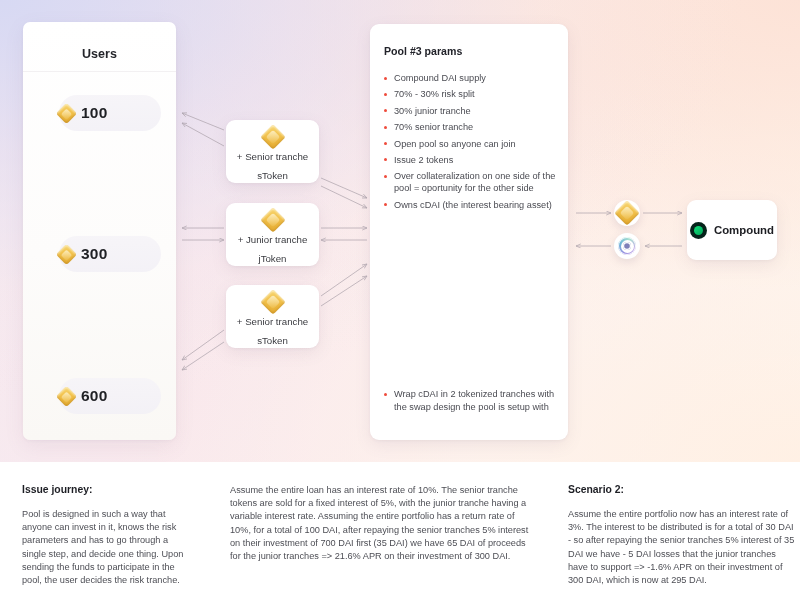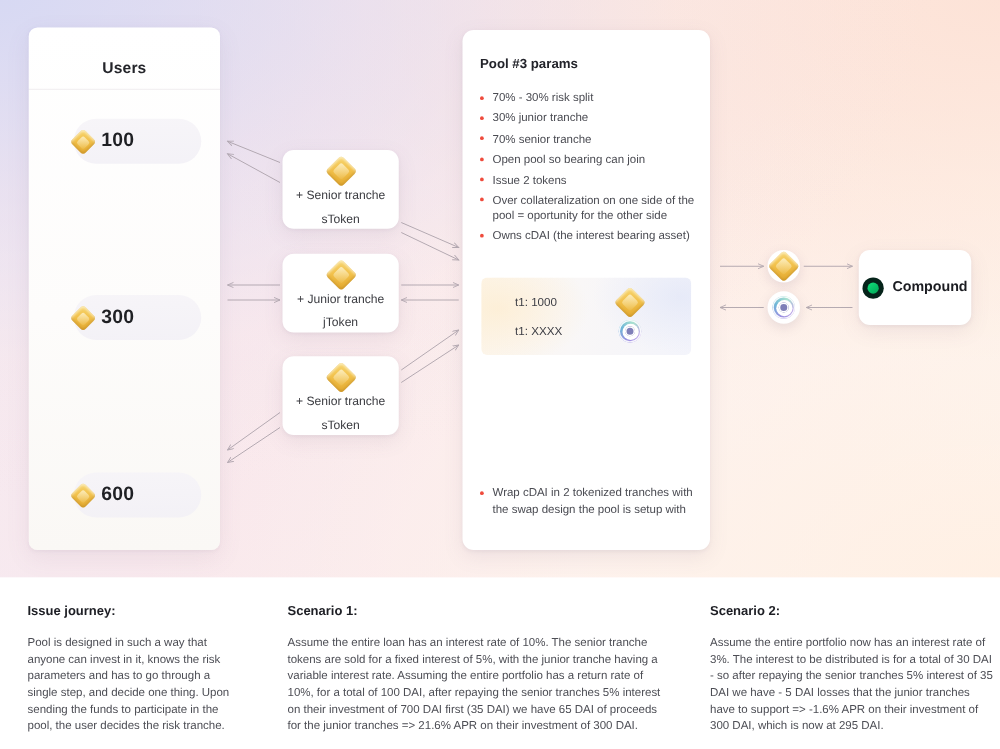--- a/index.html
+++ b/index.html
@@ -294,43 +294,30 @@
     <div id="tranche-senior-2" class="card tranche">
       <span class="dai dai-lg"></span>
       <span class="tranche-label">+ Senior tranche</span>
       <span class="tranche-token">sToken</span>
     </div>
 
     <div id="pool-card" class="card">
       <div id="pool-title">Pool #3 params</div>
 
       <ul id="pool-list">
+        <li>Compound DAI supply</li>
         <li>70% - 30% risk split</li>
         <li>30% junior tranche</li>
         <li>70% senior tranche</li>
-        <li>Open pool so bearing can join</li>
+        <li>Open pool so anyone can join</li>
         <li>Issue 2 tokens</li>
         <li>Over collateralization on one side of the pool = oportunity for the other side</li>
         <li>Owns cDAI (the interest bearing asset)</li>
       </ul>
 
-      <div id="t-card">
-        <div id="t-row-1" class="t-row">
-          <span class="t-label">t1: 1000</span>
-          <span class="t-icon">
-              <span class="dai dai-lg"></span>
-            </span>
-        </div>
-        <div id="t-row-2" class="t-row">
-          <span class="t-label">t1: XXXX</span>
-          <span class="t-icon">
-              <span class="cdai"></span>
-            </span>
-        </div>
-      </div>
 
       <div id="pool-footnote">Wrap cDAI in 2 tokenized tranches with the swap design the pool is setup with</div>
     </div>
 
     <div id="bridge-dai" class="bridge-icon">
       <span class="dai dai-lg"></span>
     </div>
     <div id="bridge-cdai" class="bridge-icon">
       <span class="cdai"></span>
     </div>
@@ -343,21 +330,20 @@
     </div>
 
   </div>
 
   <div id="bottom">
     <div id="sec-journey" class="sec">
       <div class="sec-head">Issue journey:</div>
       <div class="sec-body">Pool is designed in such a way that anyone can invest in it, knows the risk parameters and has to go through a single step, and decide one thing. Upon sending the funds to participate in the pool, the user decides the risk tranche.</div>
     </div>
     <div id="sec-scen1" class="sec">
-      <div class="sec-head">Scenario 1:</div>
       <div class="sec-body">Assume the entire loan has an interest rate of 10%. The senior tranche tokens are sold for a fixed interest of 5%, with the junior tranche having a variable interest rate. Assuming the entire portfolio has a return rate of 10%, for a total of 100 DAI, after repaying the senior tranches 5% interest on their investment of 700 DAI first (35 DAI) we have 65 DAI of proceeds for the junior tranches =&gt; 21.6% APR on their investment of 300 DAI.</div>
     </div>
     <div id="sec-scen2" class="sec">
       <div class="sec-head">Scenario 2:</div>
       <div class="sec-body">Assume the entire portfolio now has an interest rate of 3%. The interest to be distributed is for a total of 30 DAI - so after repaying the senior tranches 5% interest of 35 DAI we have - 5 DAI losses that the junior tranches have to support =&gt; -1.6% APR on their investment of 300 DAI, which is now at 295 DAI.</div>
     </div>
   </div>
 
 </div>
 

